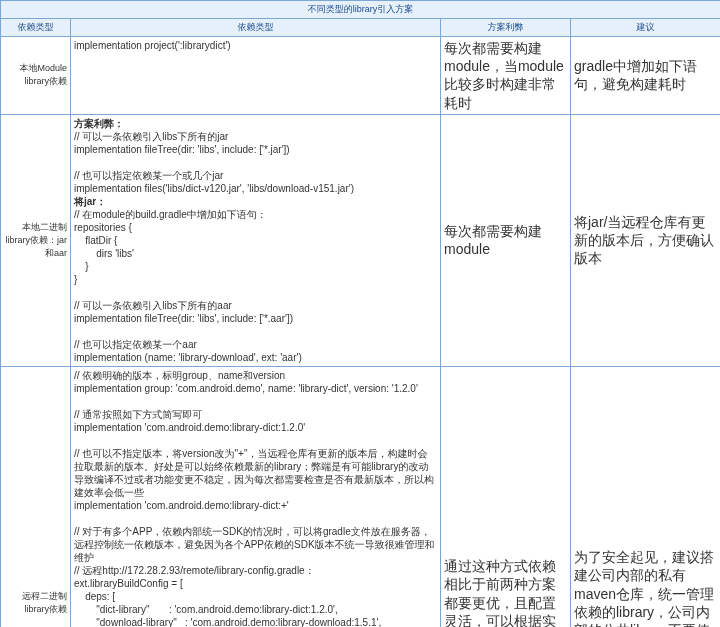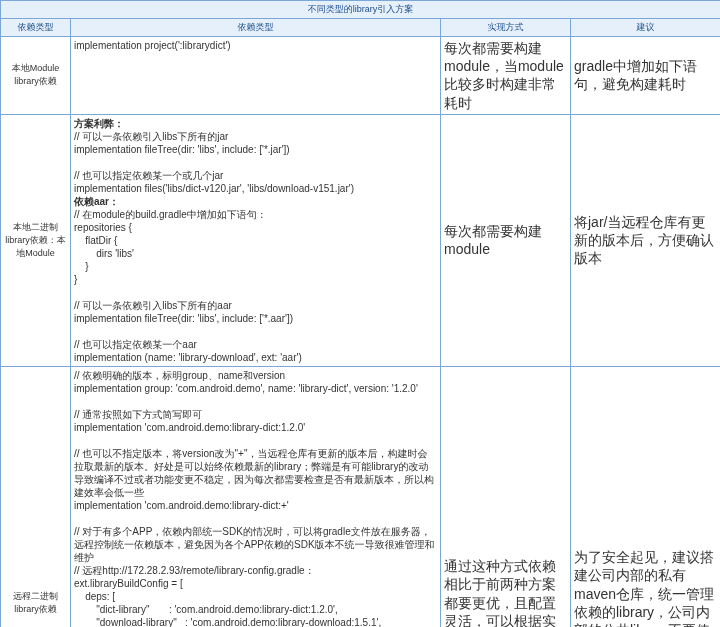--- a/index.html
+++ b/index.html
@@ -32,21 +32,21 @@
     background: #e6f0fa;
     color: #1a4d8f;
     text-align: center;
     font-weight: normal;
   }
   .col1 { width: 70px; }
   .col2 { width: 370px; }
   .col3 { width: 130px; }
   .col4 { width: 150px; }
   .dep-type {
-    text-align: center;
+    text-align: right;
     color: #333;
   }
   .impl {
     font-family: Liberation Sans, sans-serif;
     font-size: 10px;
     color: #333;
     white-space: pre-wrap;
     line-height: 1.3;
     text-align: left;
     vertical-align: top;
@@ -68,40 +68,40 @@
       <col class="col3">
       <col class="col4">
   </colgroup>
   <tbody>
       <tr>
     <th colspan="4" class="title">不同类型的library引入方案</th>
   </tr>
   <tr>
     <th>依赖类型</th>
     <th>依赖类型</th>
-    <th>实现方式</th>
+    <th>方案利弊</th>
     <th>建议</th>
   </tr>
 
   <tr>
     <td class="dep-type">本地Module library依赖</td>
     <td class="impl">implementation project(':librarydict')</td>
     <td class="adv">每次都需要构建module，当module比较多时构建非常耗时</td>
     <td class="rec">gradle中增加如下语句，避免构建耗时</td>
   </tr>
 
   <tr>
-    <td class="dep-type">本地二进制library依赖：本地Module</td>
+    <td class="dep-type">本地二进制library依赖：jar和aar</td>
     <td class="impl"><span class="bold">方案利弊：</span>
 <span>// 可以一条依赖引入libs下所有的jar
 implementation fileTree(dir: 'libs', include: ['*.jar'])
 
 // 也可以指定依赖某一个或几个jar
 implementation files('libs/dict-v120.jar', 'libs/download-v151.jar')</span>
-<span class="bold">依赖aar：</span>
+<span class="bold">将jar：</span>
 <span>// 在module的build.gradle中增加如下语句：
 repositories {
     flatDir {
         dirs 'libs'
     }
 }
 
 // 可以一条依赖引入libs下所有的aar
 implementation fileTree(dir: 'libs', include: ['*.aar'])
 

